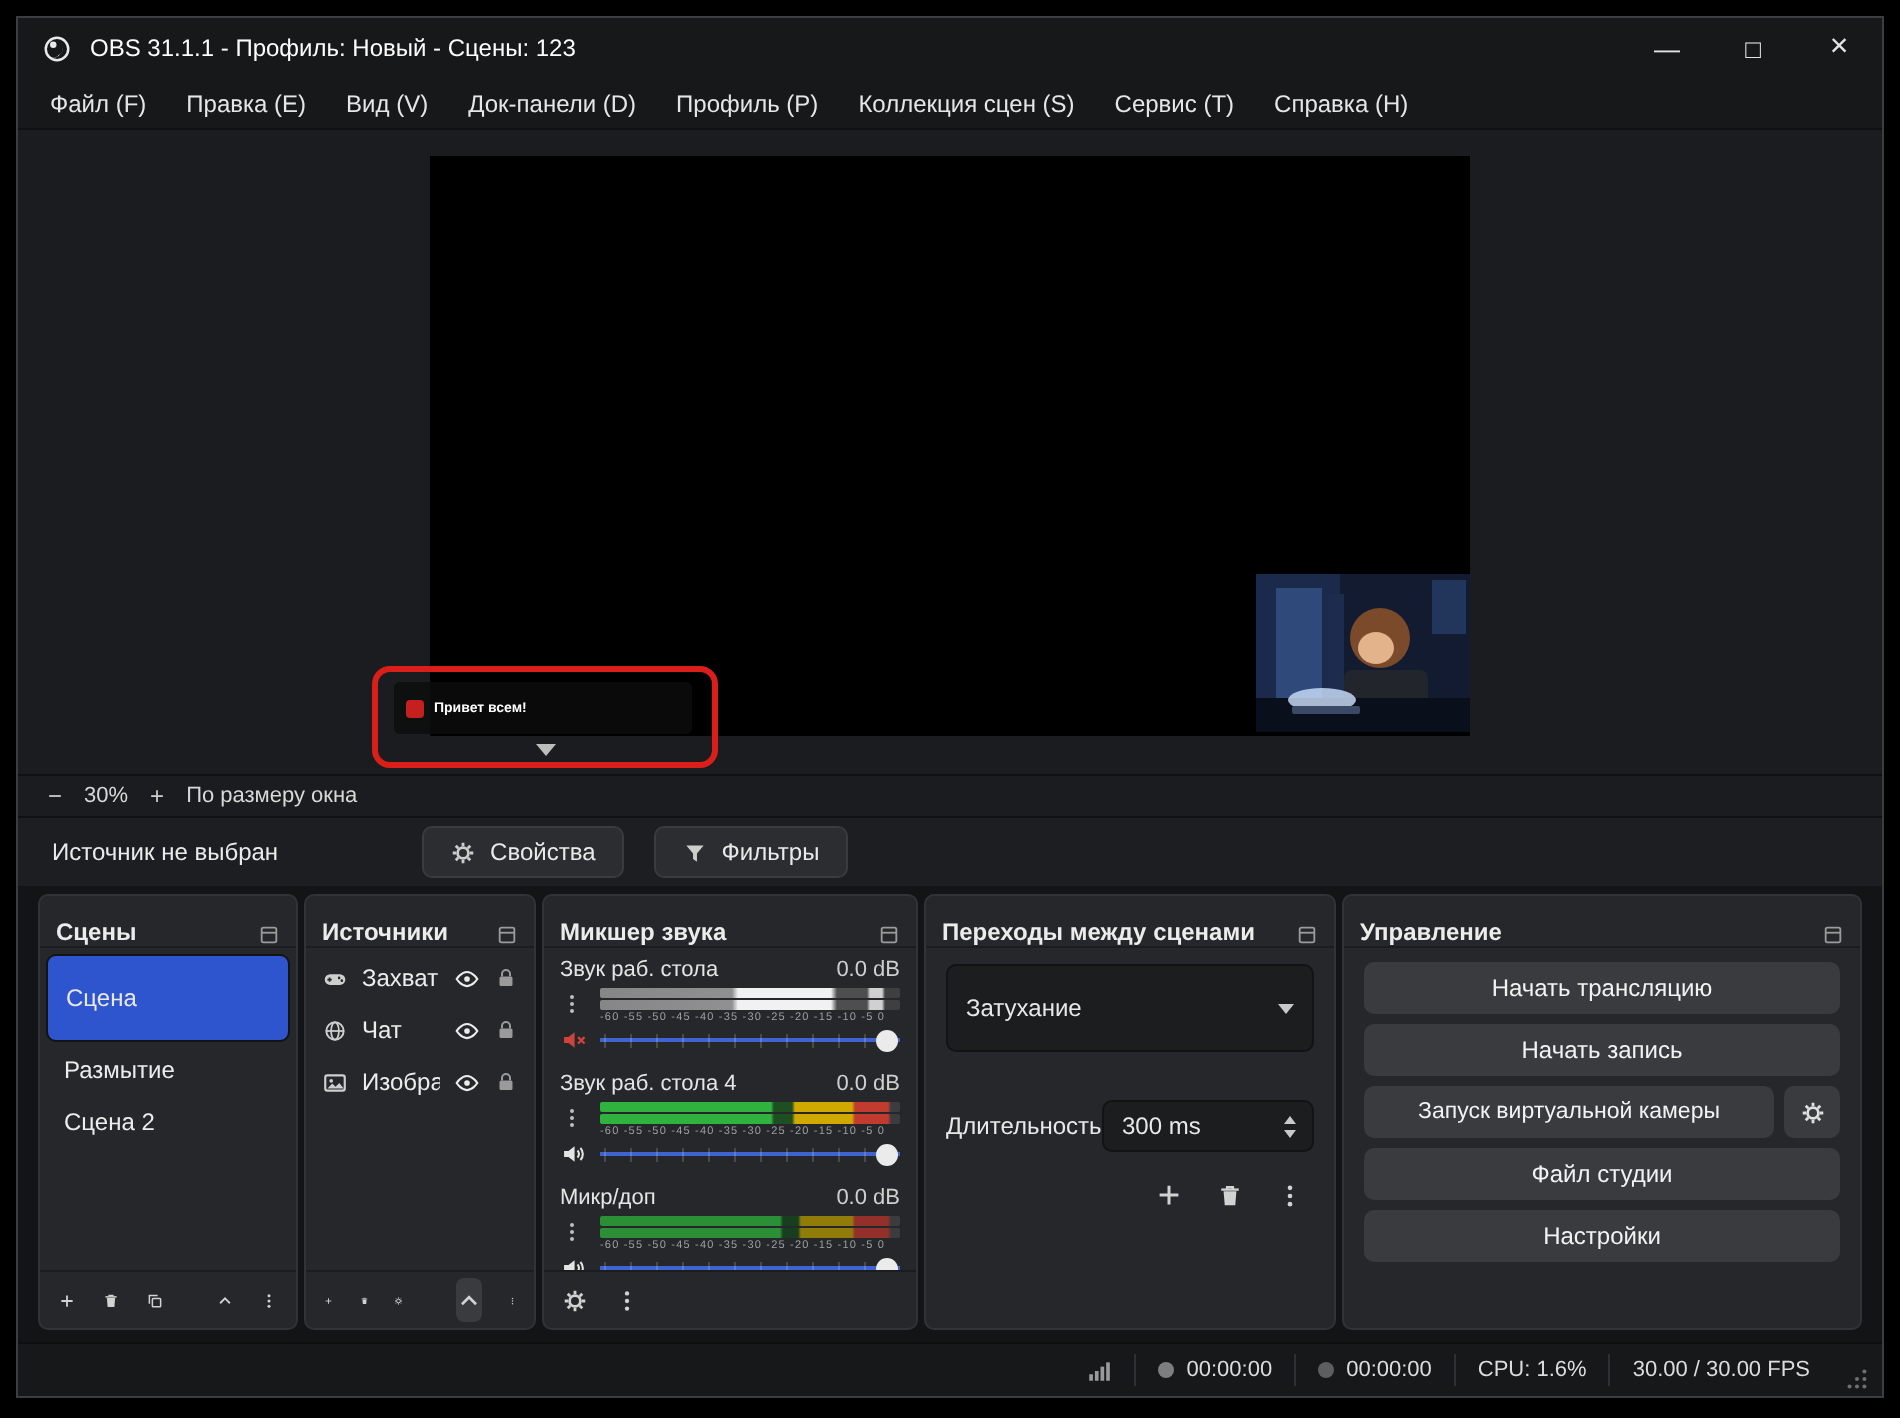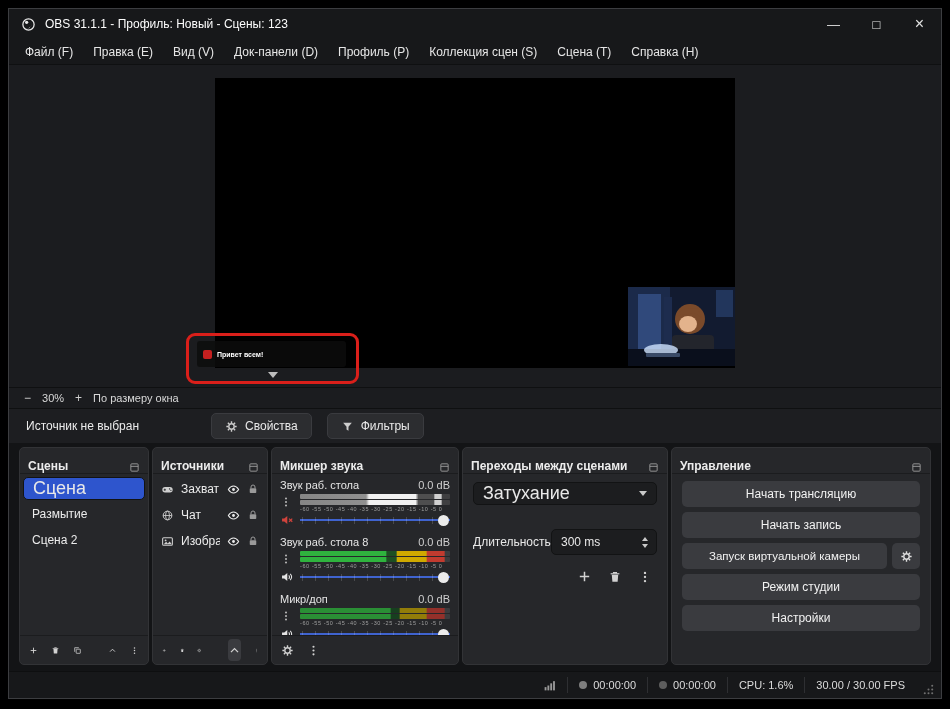--- a/index.html
+++ b/index.html
@@ -94,22 +94,22 @@
   .scale{font-size:5.5px;color:#9f9f9f;white-space:nowrap;overflow:hidden;letter-spacing:.6px;margin-top:1px}
   .mute{color:#d0433c}.spk{color:#e4e4e4}
   .sld{position:relative;height:13px;margin-top:1px}
   .sld::before{content:"";position:absolute;left:0;right:0;top:5px;height:2px;background:#3f63cf}
   .sld::after{content:"";position:absolute;left:2px;right:12px;top:3px;height:7px;
               background:repeating-linear-gradient(90deg,rgba(255,255,255,.16) 0 1px,transparent 1px 13px)}
   .hd{position:absolute;right:1px;top:1px;width:11px;height:11px;border-radius:50%;background:#ebebeb;z-index:2}
 
   
   .trans-body{padding:8px 10px}
-  .sel{height:23px;background:#1c1d1f;border:1px solid #121314;border-radius:5px;display:flex;
-       align-items:center;padding:0 9px;font-size:18px;color:#e8e8e8}
+  .sel{height:44px;background:#1c1d1f;border:1px solid #121314;border-radius:5px;display:flex;
+       align-items:center;padding:0 9px;font-size:12px;color:#e8e8e8}
   .arr-dn{margin-left:auto;width:0;height:0;border-left:4.5px solid transparent;
           border-right:4.5px solid transparent;border-top:5px solid #c9c9c9}
   .durrow{display:flex;align-items:center;justify-content:space-between;margin-top:24px}
   .durlbl{font-size:12px;color:#e8e8e8}
   .spin{width:106px;height:26px;background:#1c1d1f;border:1px solid #121314;border-radius:5px;
         display:flex;align-items:center;padding:0 4px 0 9px;font-size:12px;color:#e8e8e8}
   .arrs{margin-left:auto;display:flex;flex-direction:column;gap:3px;padding:0 4px}
   .tri-up{width:0;height:0;border-left:3.5px solid transparent;border-right:3.5px solid transparent;
           border-bottom:4px solid #c9c9c9}
   .tri-dn{width:0;height:0;border-left:3.5px solid transparent;border-right:3.5px solid transparent;
@@ -238,21 +238,21 @@
     <span class="winbtn" style="font-size:16px">×</span>
   </div>
 
   <div class="menubar">
     <div class="menu-item">Файл (F)</div>
     <div class="menu-item">Правка (E)</div>
     <div class="menu-item">Вид (V)</div>
     <div class="menu-item">Док-панели (D)</div>
     <div class="menu-item">Профиль (P)</div>
     <div class="menu-item">Коллекция сцен (S)</div>
-    <div class="menu-item">Сцена (T)</div>
+    <div class="menu-item">Сервис (T)</div>
     <div class="menu-item">Справка (H)</div>
   </div>
 
   <div class="preview">
     <div class="canvas">
       <svg class="webcam" viewBox="0 0 107 79" preserveAspectRatio="none">
         <rect width="107" height="79" fill="#121b30"></rect>
         <rect x="0" y="0" width="42" height="79" fill="#1b2a4a"></rect>
         <rect x="10" y="7" width="23" height="58" fill="#30497b"></rect>
         <rect x="36" y="10" width="8" height="52" fill="#1d2c4e"></rect>
@@ -427,21 +427,21 @@
                 <use href="#i-speaker-x"></use>
               </svg>
             <div class="sld">
                 <span class="hd"></span>
               </div>
           </div>
         </div>
 
         <div class="chan m2">
           <div class="chan-head">
-            <span class="chan-name">Звук раб. стола 8</span>
+            <span class="chan-name">Звук раб. стола 4</span>
             <span class="chan-db">0.0 dB</span>
           </div>
           <div class="chan-grid">
             <svg class="ic i12 menu-dots">
                 <use href="#i-dots-v"></use>
               </svg>
             <div>
               <div class="mtr"></div>
               <div class="mtr"></div>
               <div class="scale">-60 -55 -50 -45 -40 -35 -30 -25 -20 -15 -10 -5 0</div>
@@ -536,21 +536,21 @@
         <div class="cbtn">Начать трансляцию</div>
         <div class="cbtn">Начать запись</div>
         <div class="vrow">
           <div class="cbtn">Запуск виртуальной камеры</div>
           <span class="gearbtn">
             <svg class="ic i13">
                 <use href="#i-gear"></use>
               </svg>
           </span>
         </div>
-        <div class="cbtn">Режим студии</div>
+        <div class="cbtn">Файл студии</div>
         <div class="cbtn">Настройки</div>
       </div>
     </div>
 
   </div>
 
   <div class="statusbar">
     <span class="sitem first">
       <svg class="ic i13" style="color:#9a9a9a">
           <use href="#i-bars"></use>

